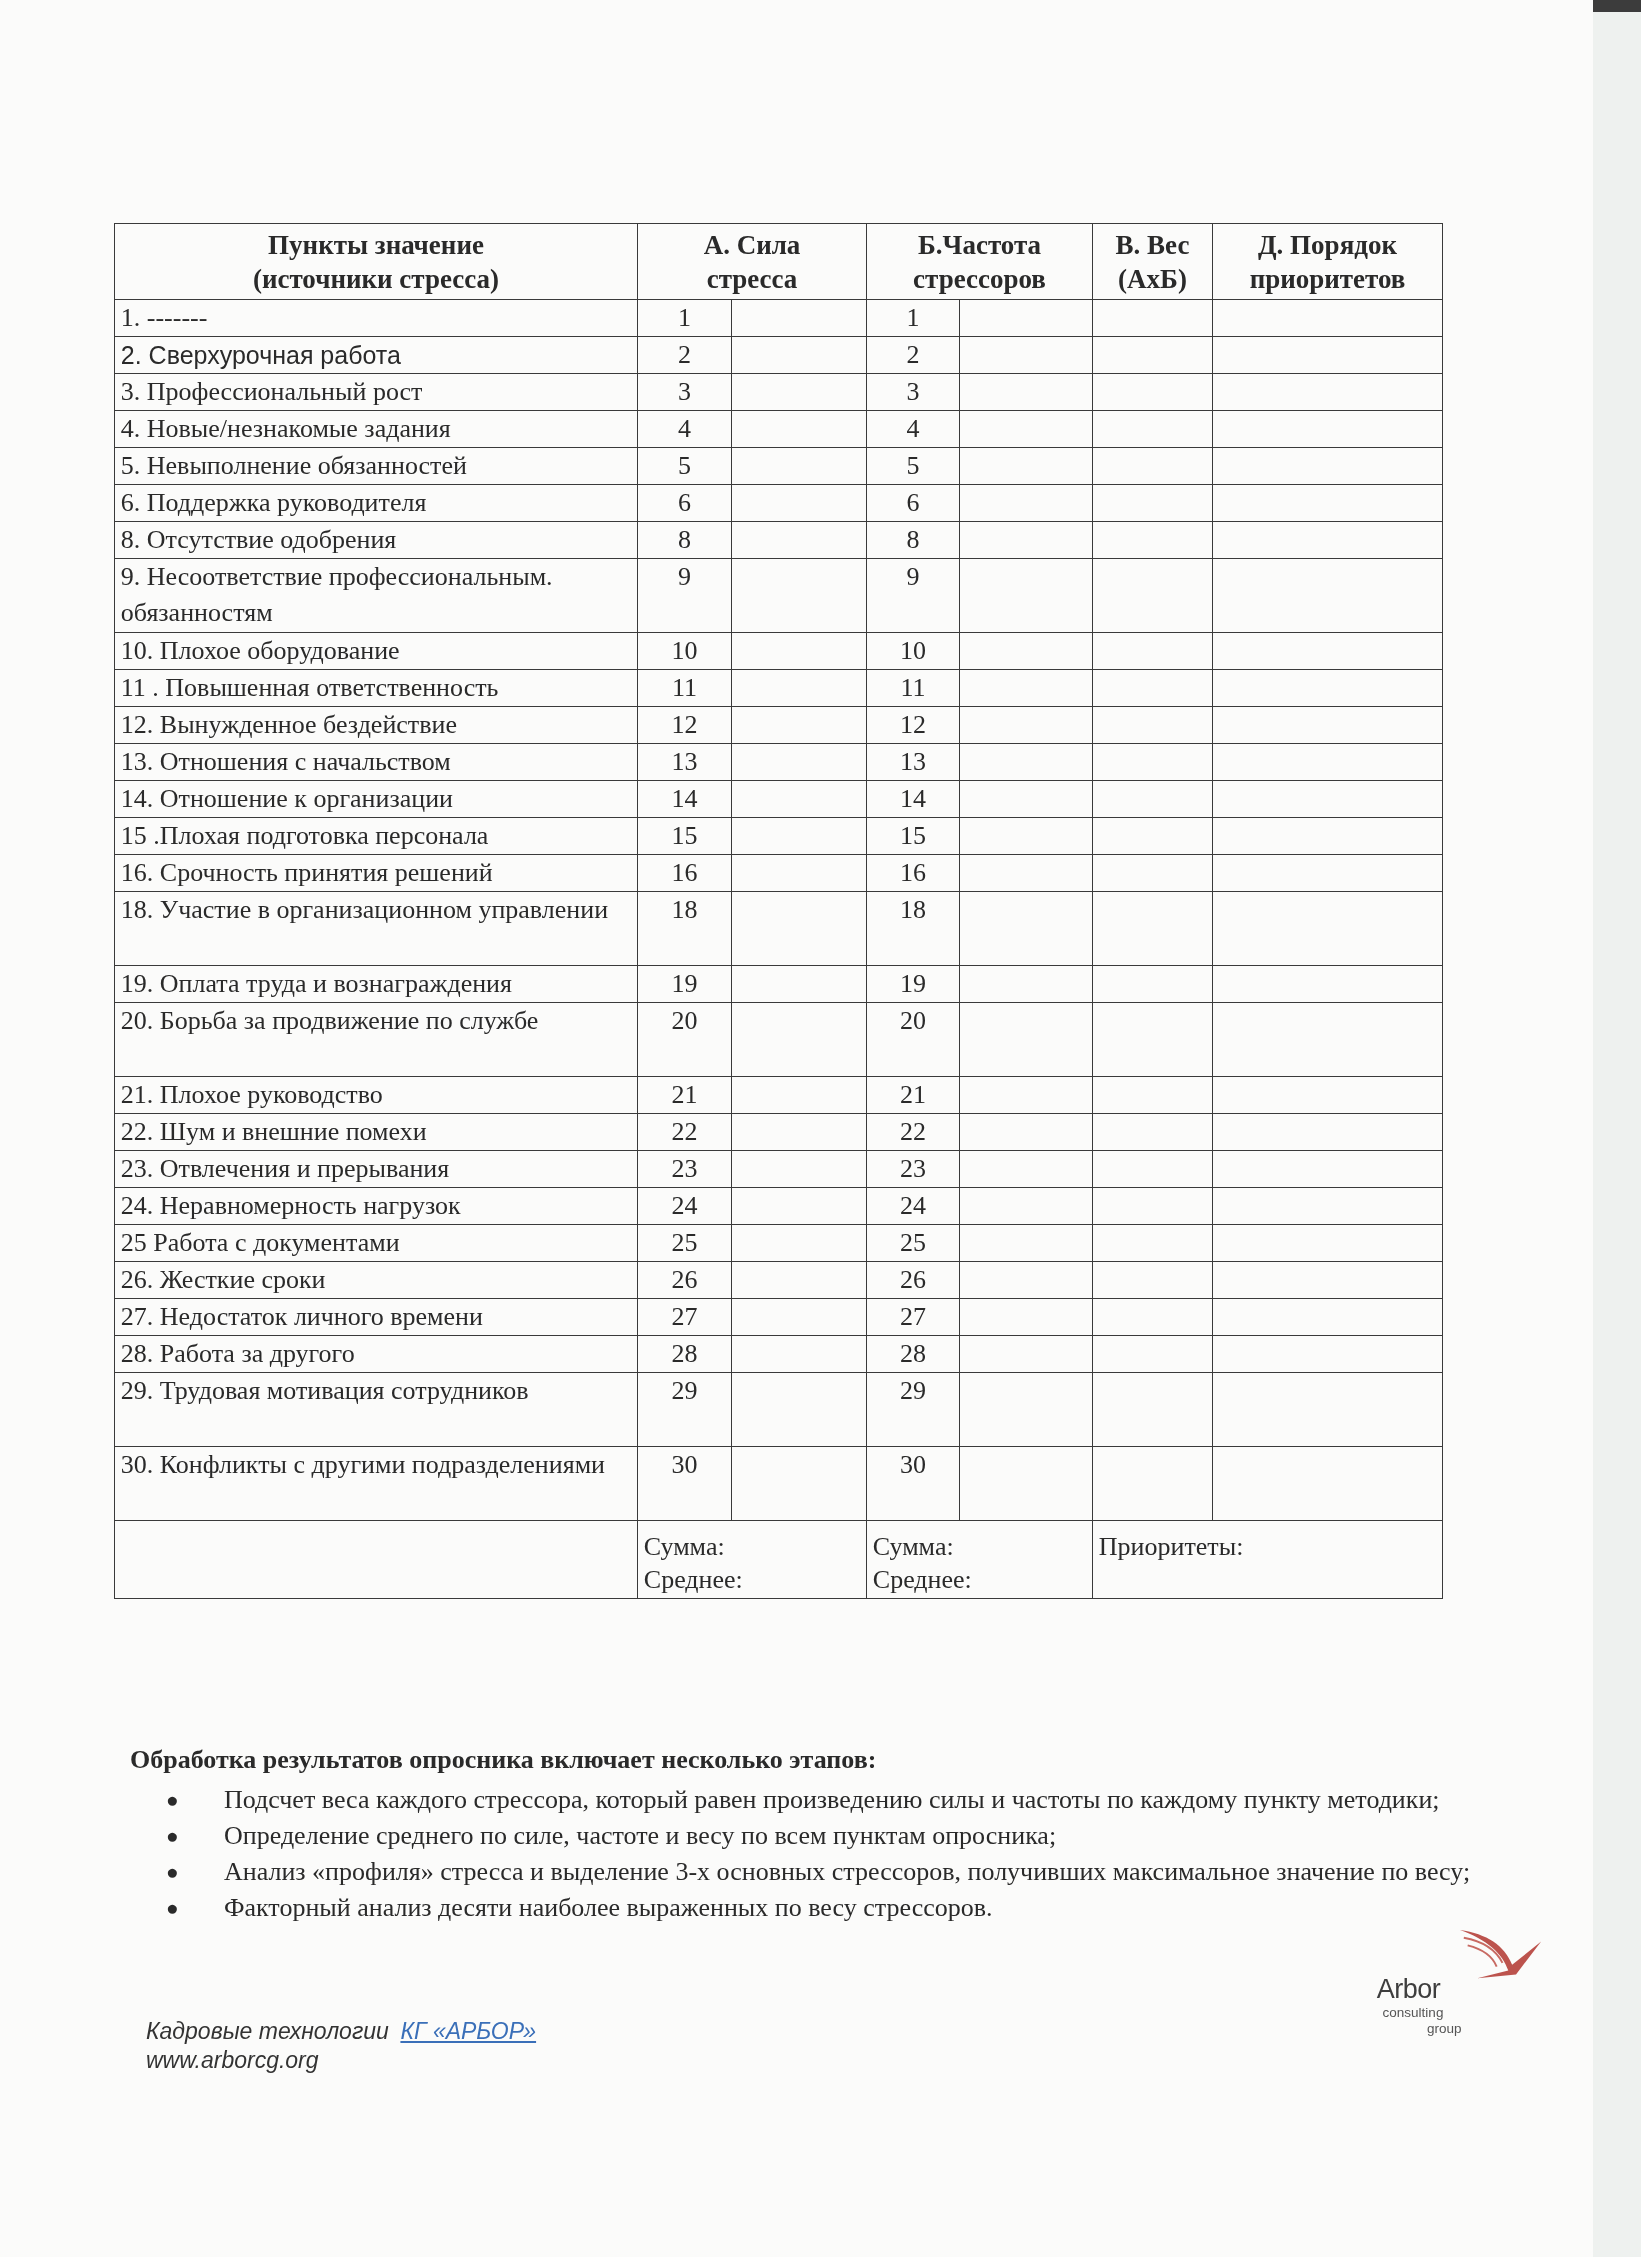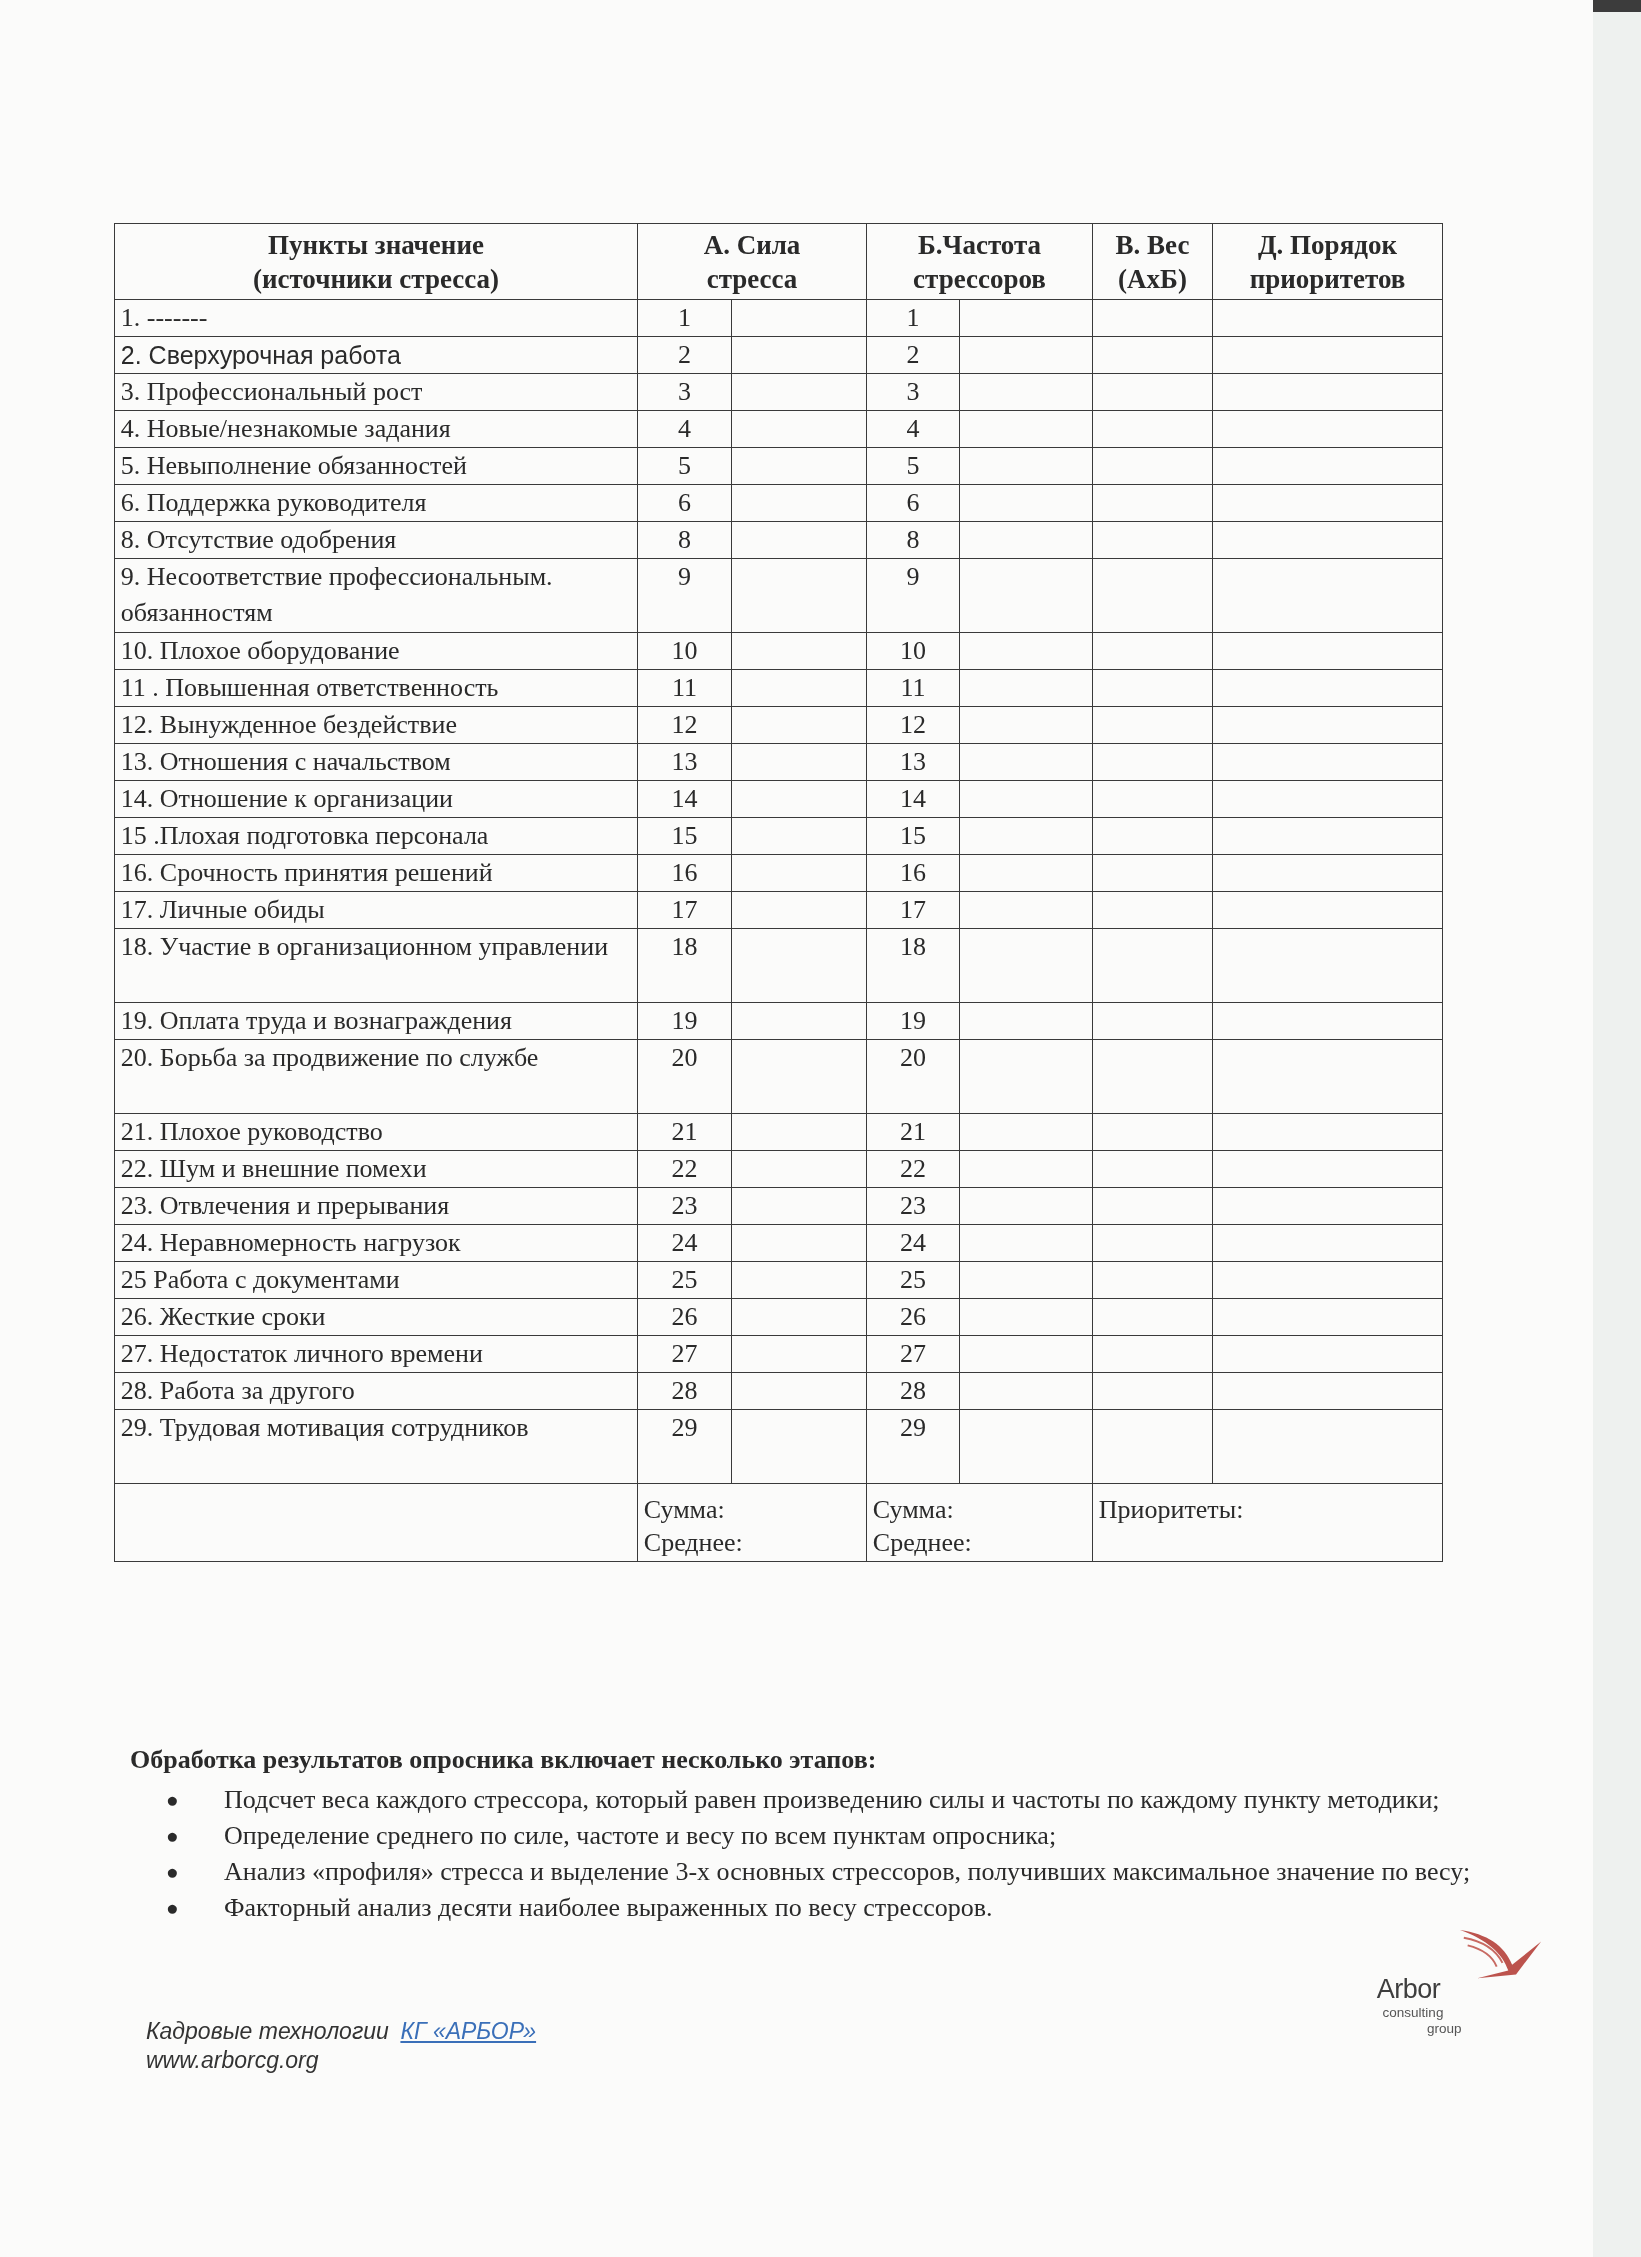--- a/index.html
+++ b/index.html
@@ -292,31 +292,20 @@
         <td class="item">
           <span class="wrap">16. Срочность принятия решений</span>
         </td>
         <td class="num"><span>16</span></td>
         <td class="blank"></td>
         <td class="num"><span>16</span></td>
         <td class="blank"></td>
         <td class="blank"></td>
         <td class="blank"></td>
       </tr>
-      <tr class="single row-17">
-        <td class="item">
-          <span class="wrap">17. Личные обиды</span>
-        </td>
-        <td class="num"><span>17</span></td>
-        <td class="blank"></td>
-        <td class="num"><span>17</span></td>
-        <td class="blank"></td>
-        <td class="blank"></td>
-        <td class="blank"></td>
-      </tr>
       <tr class="double row-18">
         <td class="item">
           <span class="wrap">18. Участие в организационном управлении</span>
         </td>
         <td class="num"><span>18</span></td>
         <td class="blank"></td>
         <td class="num"><span>18</span></td>
         <td class="blank"></td>
         <td class="blank"></td>
         <td class="blank"></td>
@@ -431,20 +420,31 @@
         <td class="blank"></td>
         <td class="blank"></td>
       </tr>
       <tr class="double row-29">
         <td class="item">
           <span class="wrap">29. Трудовая мотивация сотрудников</span>
         </td>
         <td class="num"><span>29</span></td>
         <td class="blank"></td>
         <td class="num"><span>29</span></td>
+        <td class="blank"></td>
+        <td class="blank"></td>
+        <td class="blank"></td>
+      </tr>
+      <tr class="double row-30">
+        <td class="item">
+          <span class="wrap">30. Конфликты с другими подразделениями</span>
+        </td>
+        <td class="num"><span>30</span></td>
+        <td class="blank"></td>
+        <td class="num"><span>30</span></td>
         <td class="blank"></td>
         <td class="blank"></td>
         <td class="blank"></td>
       </tr>
     </tbody>
   <tfoot>
     <tr class="summary">
       <td></td>
       <td colspan="2">
         <span>Сумма:</span><br>

